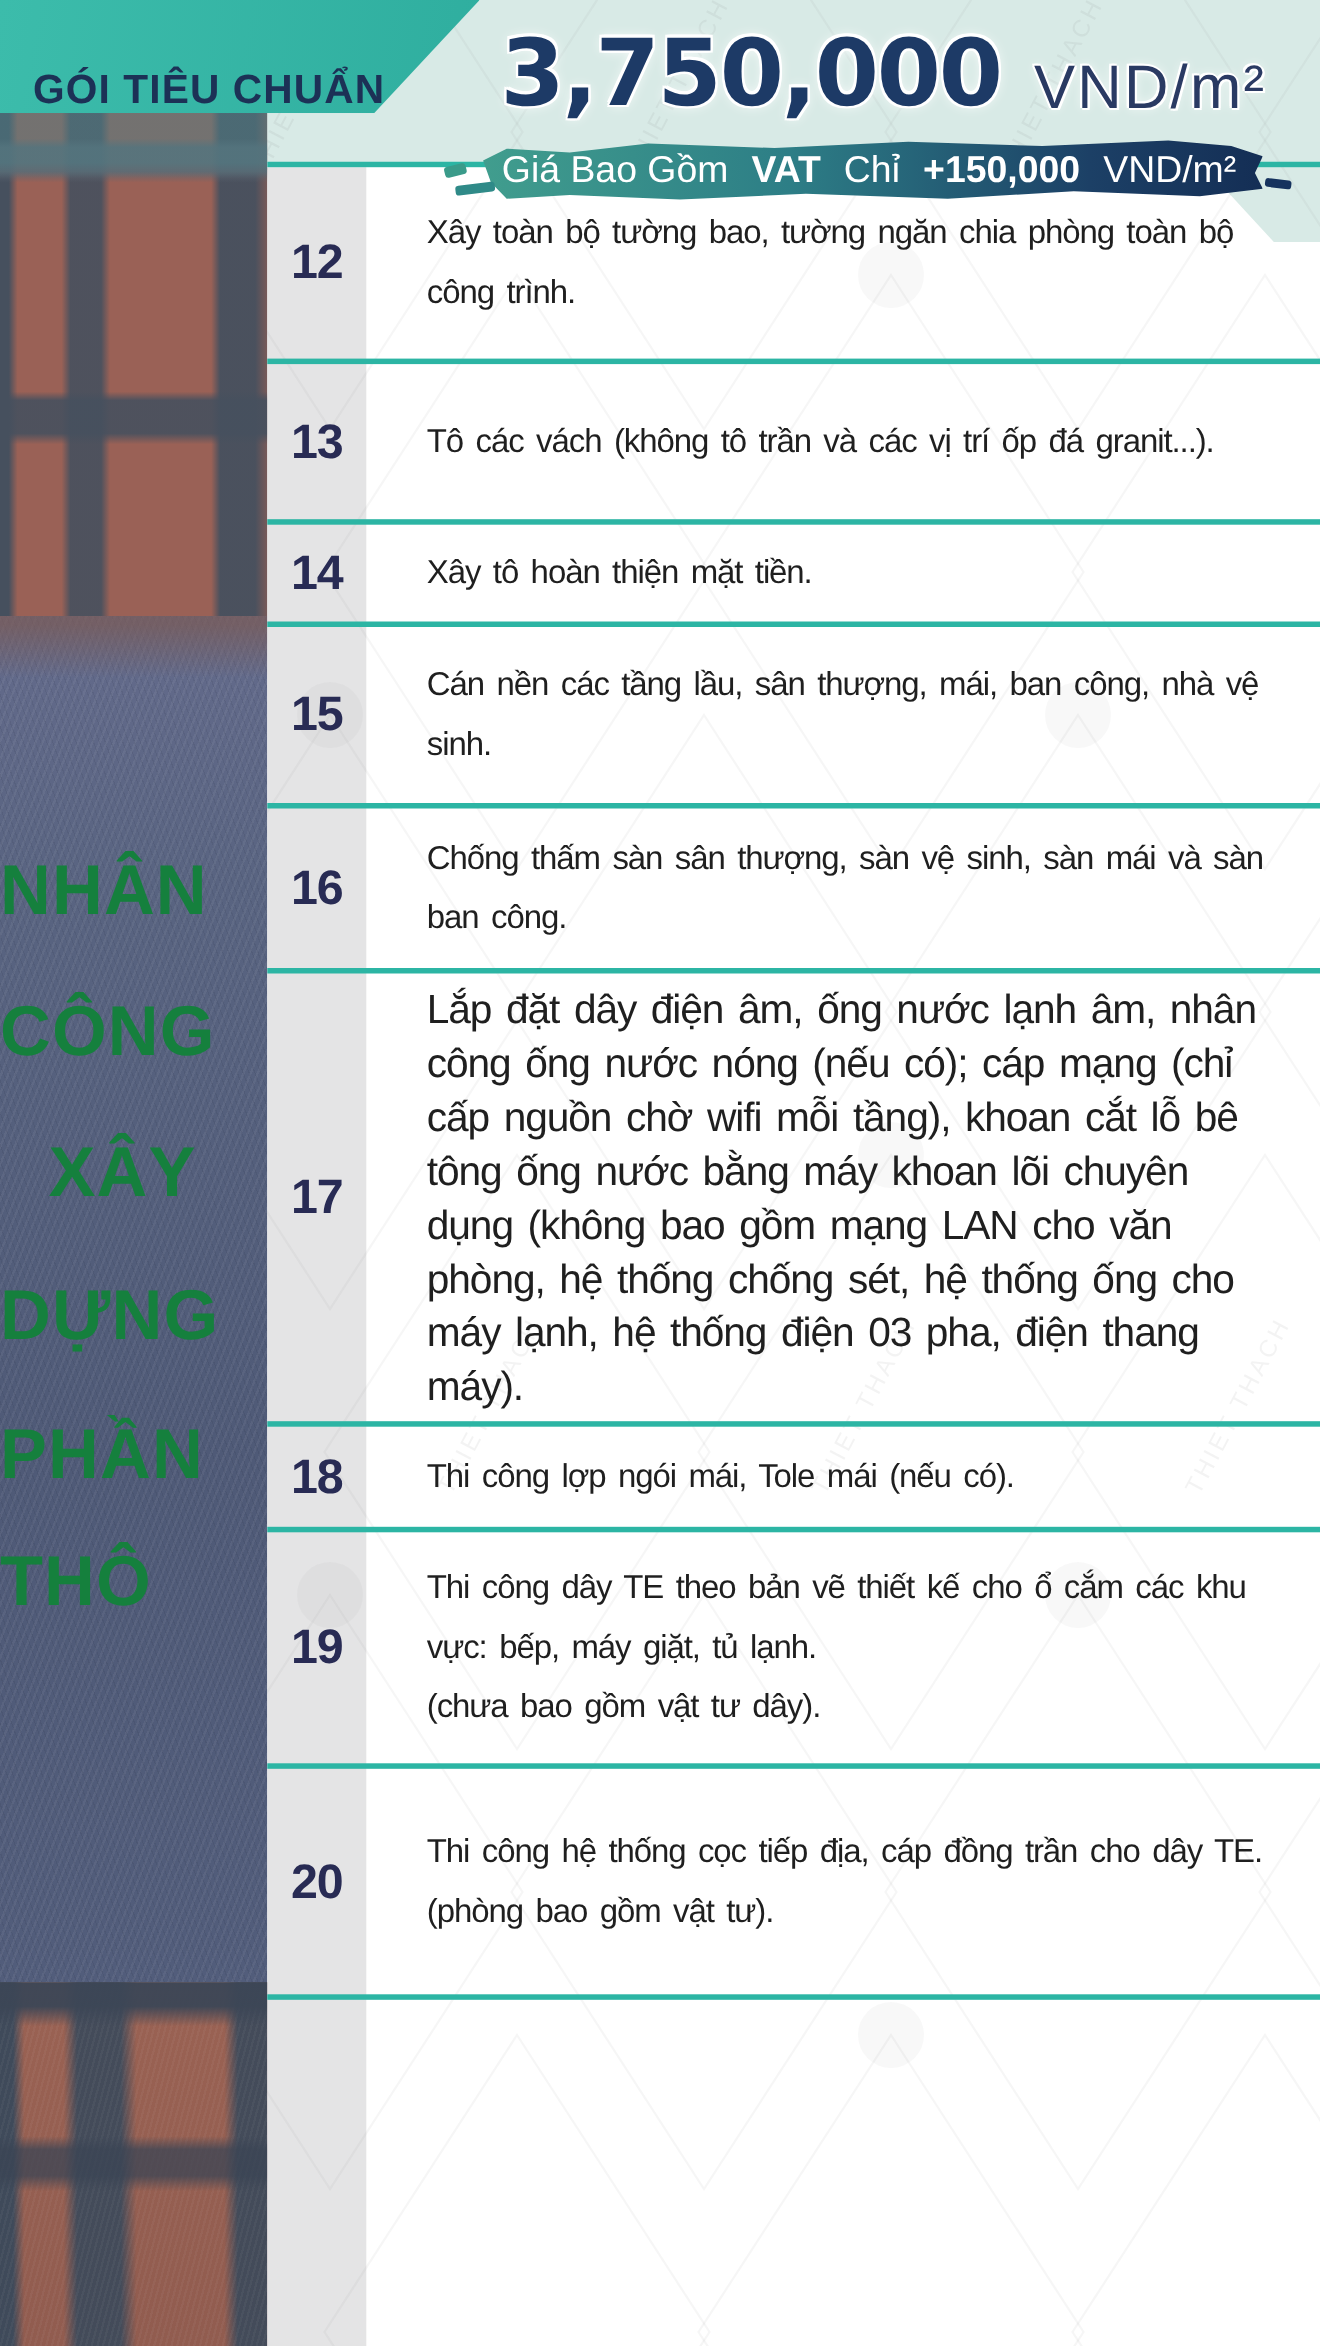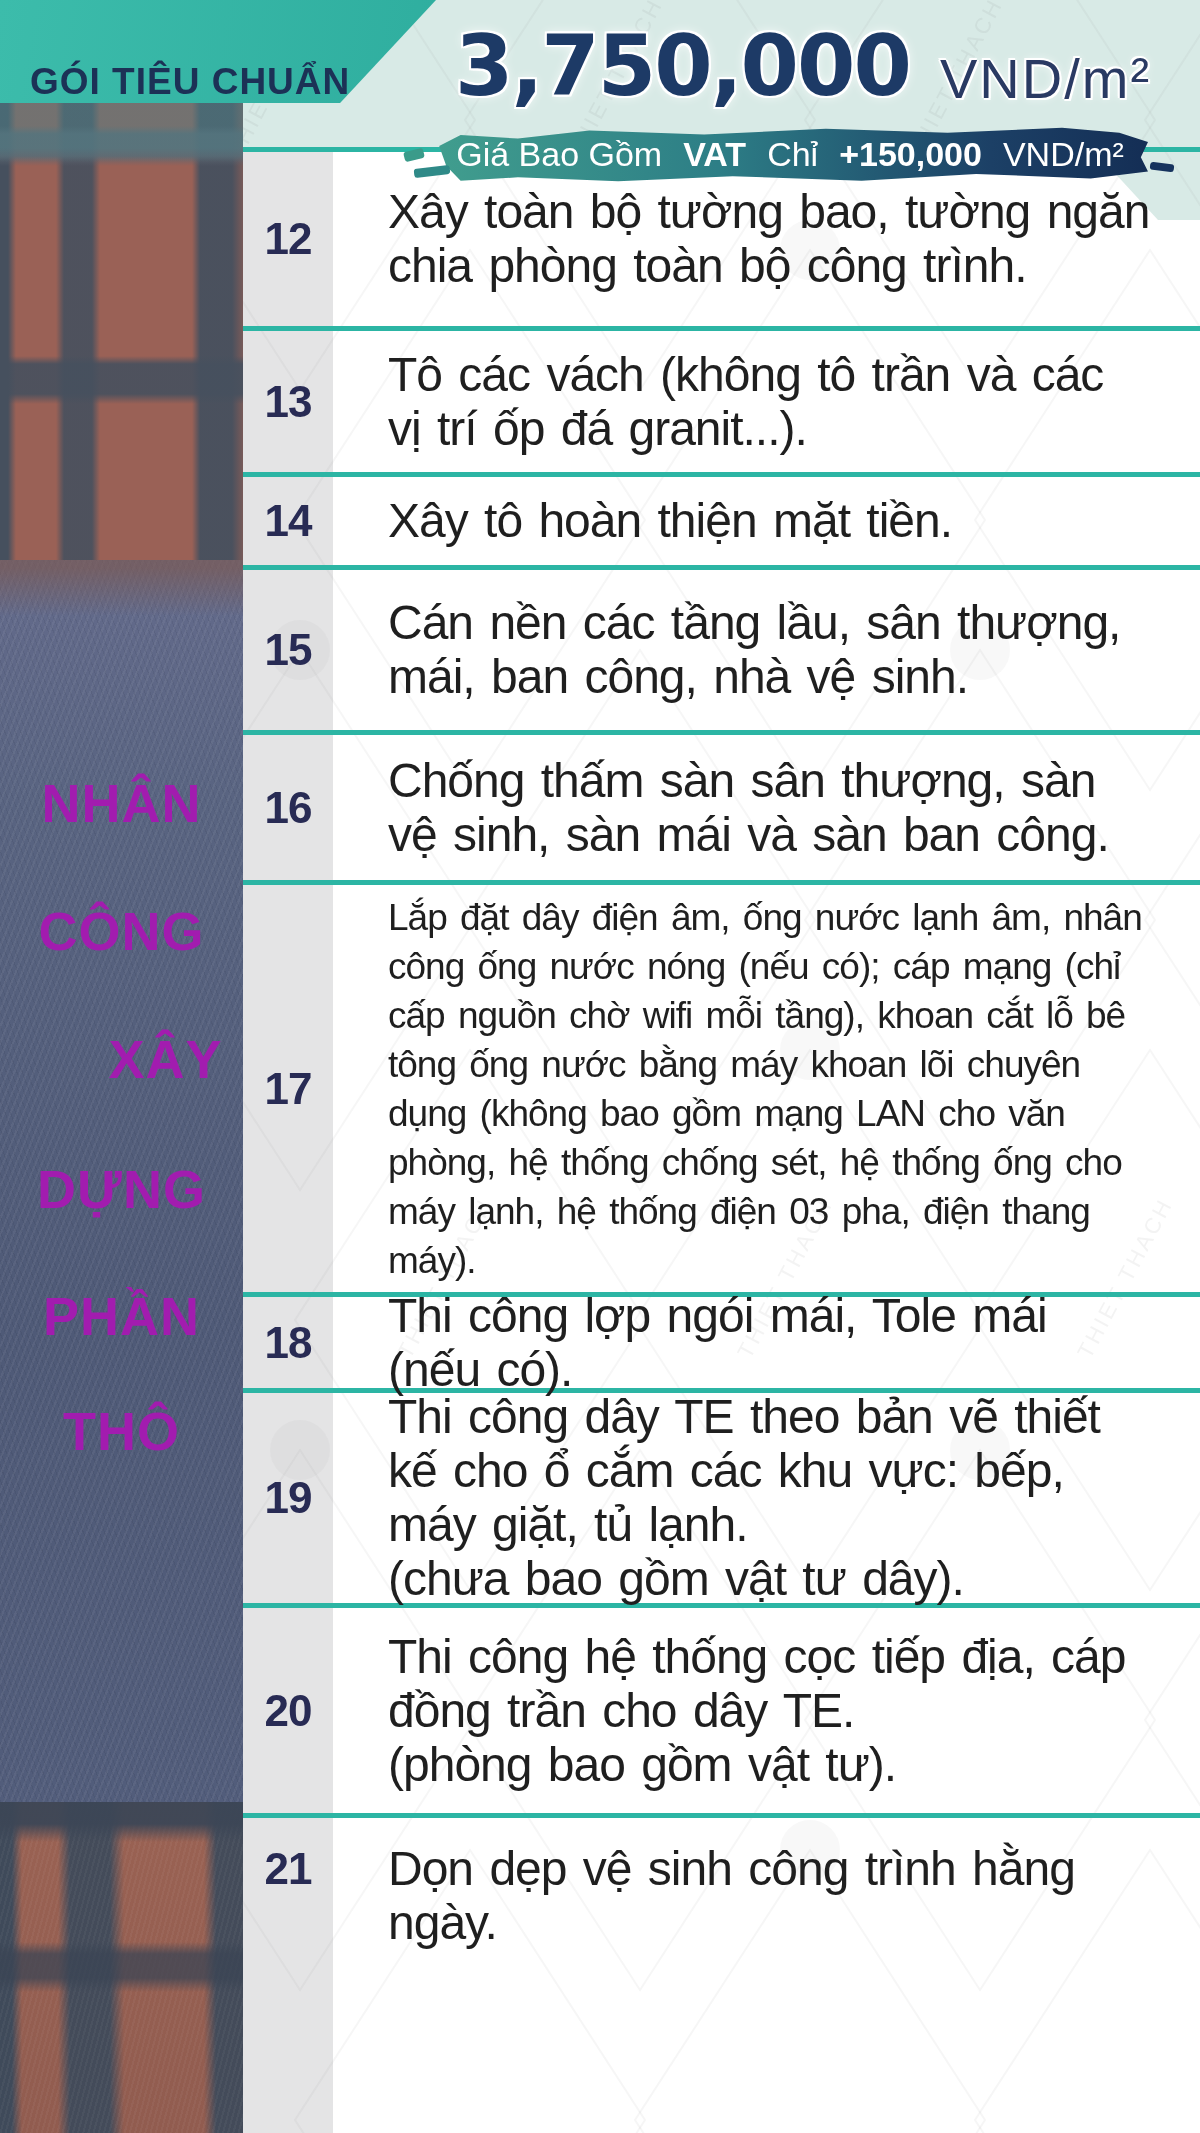--- a/index.html
+++ b/index.html
@@ -55,41 +55,41 @@
       repeating-linear-gradient(112deg,rgba(255,255,255,.05) 0 2px,rgba(255,255,255,0) 2px 6px),
       repeating-linear-gradient(70deg,rgba(10,15,30,.07) 0 1px,rgba(10,15,30,0) 1px 5px),
       linear-gradient(180deg,#646b8c 0,#596481 240px,#4f5a77 760px,#525d7b 100%);}
   .photo-bottom{position:absolute;left:0;top:1700px;width:243px;height:433px;
     background:
       linear-gradient(180deg,rgba(60,70,86,.95) 0 22px,rgba(60,70,86,0) 40px),
       linear-gradient(180deg,rgba(58,68,84,0) 0 140px,rgba(58,68,84,.75) 152px 176px,rgba(58,68,84,0) 190px),
       repeating-linear-gradient(105deg,rgba(255,255,255,.04) 0 2px,rgba(255,255,255,0) 2px 5px),
       linear-gradient(90deg,#3f4a5a 0 12px,rgba(63,74,90,0) 22px 58px,rgba(63,74,90,.95) 70px 110px,rgba(63,74,90,0) 124px 204px,rgba(63,74,90,.95) 216px 243px),
       linear-gradient(180deg,#9a6253,#8e5a4e);}
-  .side-word{position:absolute;left:0;width:243px;text-align:center;font-size:54px;font-weight:900;
-      letter-spacing:1px;color:#a21caf;z-index:3;}
+  .side-word{position:absolute;left:0;width:243px;font-size:64px;font-weight:900;
+      letter-spacing:1px;color:#15803d;z-index:3;}
 
   
   .items-table{position:absolute;left:243px;top:147px;width:957px;height:1986px;z-index:2;
       border-top:5px solid #2cb5a4;box-sizing:border-box;}
   .row{display:flex;box-sizing:border-box;border-bottom:5px solid #2cb5a4;position:relative;z-index:2;}
   .row:nth-child(1){height:179px}
   .row:nth-child(2){height:146px}
   .row:nth-child(3){height:93px}
   .row:nth-child(4){height:165px}
   .row:nth-child(5){height:150px}
   .row:nth-child(6){height:412px}
   .row:nth-child(7){height:96px}
   .row:nth-child(8){height:215px}
   .row:nth-child(9){height:210px}
   .row:nth-child(10){height:315px;border-bottom:none;}
   .row-num{width:90px;flex:0 0 90px;display:flex;align-items:center;justify-content:center;
       font-size:44px;font-weight:800;color:#282b54;letter-spacing:-1px;border-radius:29px;}
   .row-body{flex:1;display:flex;flex-direction:column;justify-content:center;
-      padding:0 48px 0 55px;color:#1f1f1f;font-size:48px;line-height:54px;letter-spacing:-1px;word-spacing:4px;}
+      padding:0 48px 0 55px;color:#1f1f1f;font-size:30px;line-height:54px;letter-spacing:-1px;word-spacing:4px;}
   .row:nth-child(6) .row-body{font-size:37px;line-height:49px;}
   .row:nth-child(10) .row-num{align-items:flex-start;padding-top:26px;}
   .row:nth-child(10) .row-body{justify-content:flex-start;padding-top:24px;}
 </style>
 </head>
 <body>
 
 <div class="page">
 
   <div class="mint-header"></div>
@@ -236,21 +236,15 @@
     </div>
 
     <div class="row">
       <div class="row-num">20</div>
       <div class="row-body">
         <div class="row-main">Thi công hệ thống cọc tiếp địa, cáp đồng trần cho dây TE.</div>
       <div>(phòng bao gồm vật tư).</div>
         </div>
     </div>
 
-    <div class="row">
-      <div class="row-num">21</div>
-      <div class="row-body">
-        <div class="row-main">Dọn dẹp vệ sinh công trình hằng ngày.</div>
-      </div>
-    </div>
   </div>
 
 </div>
 
 </body></html>

